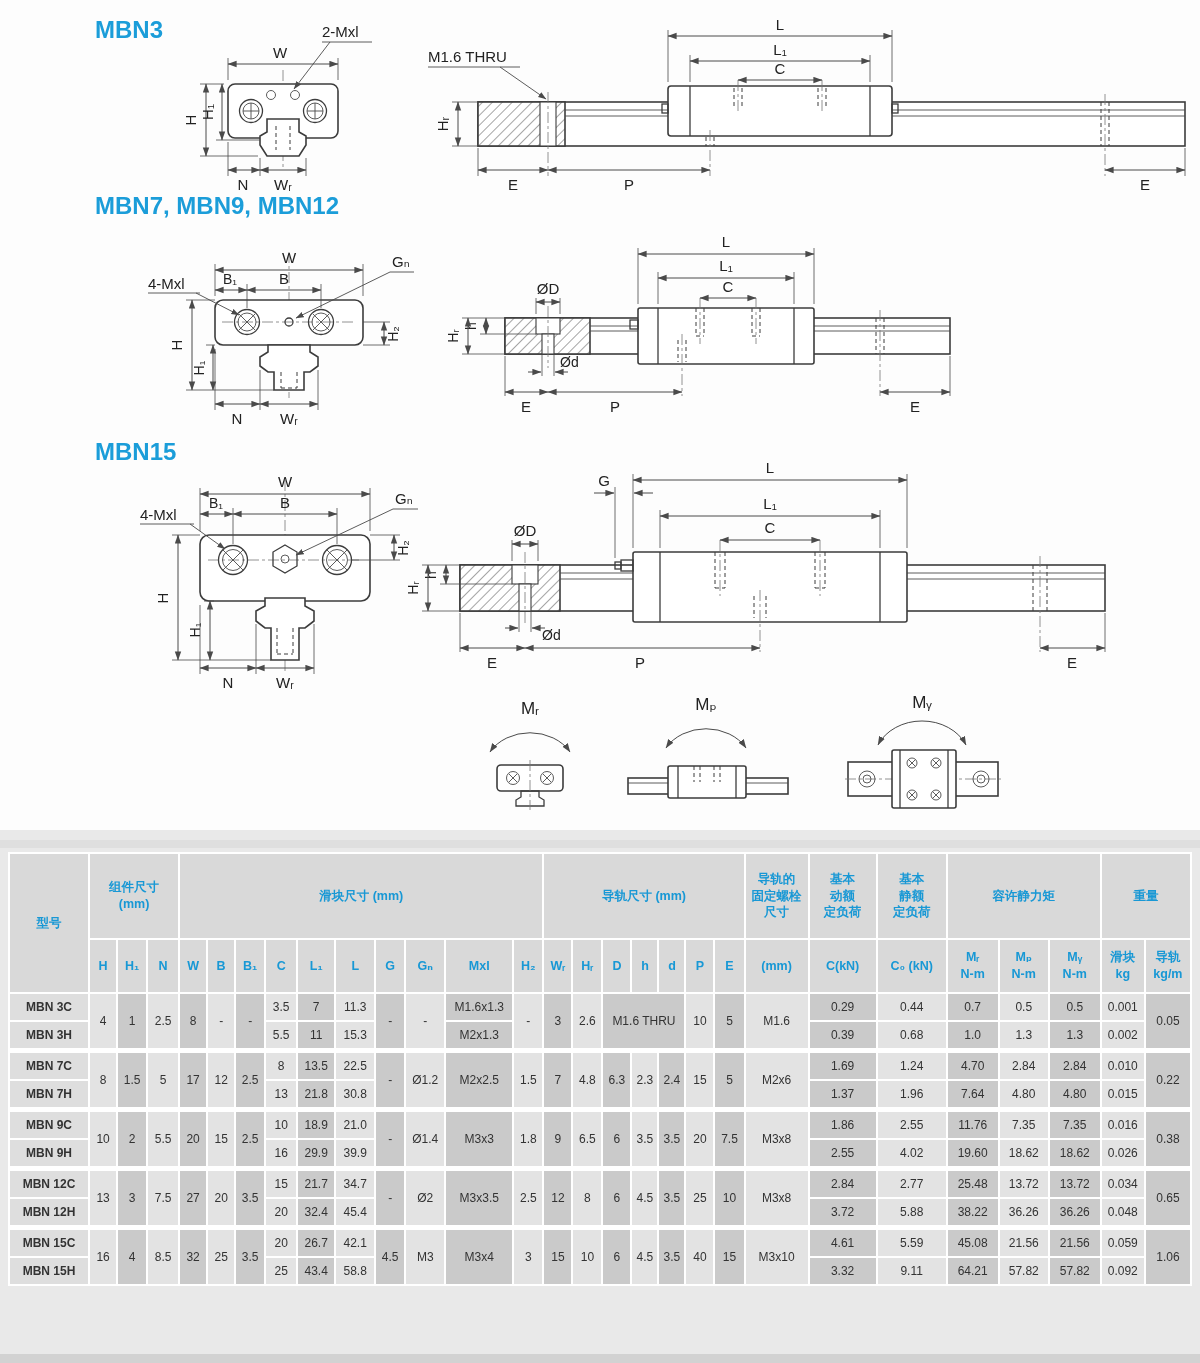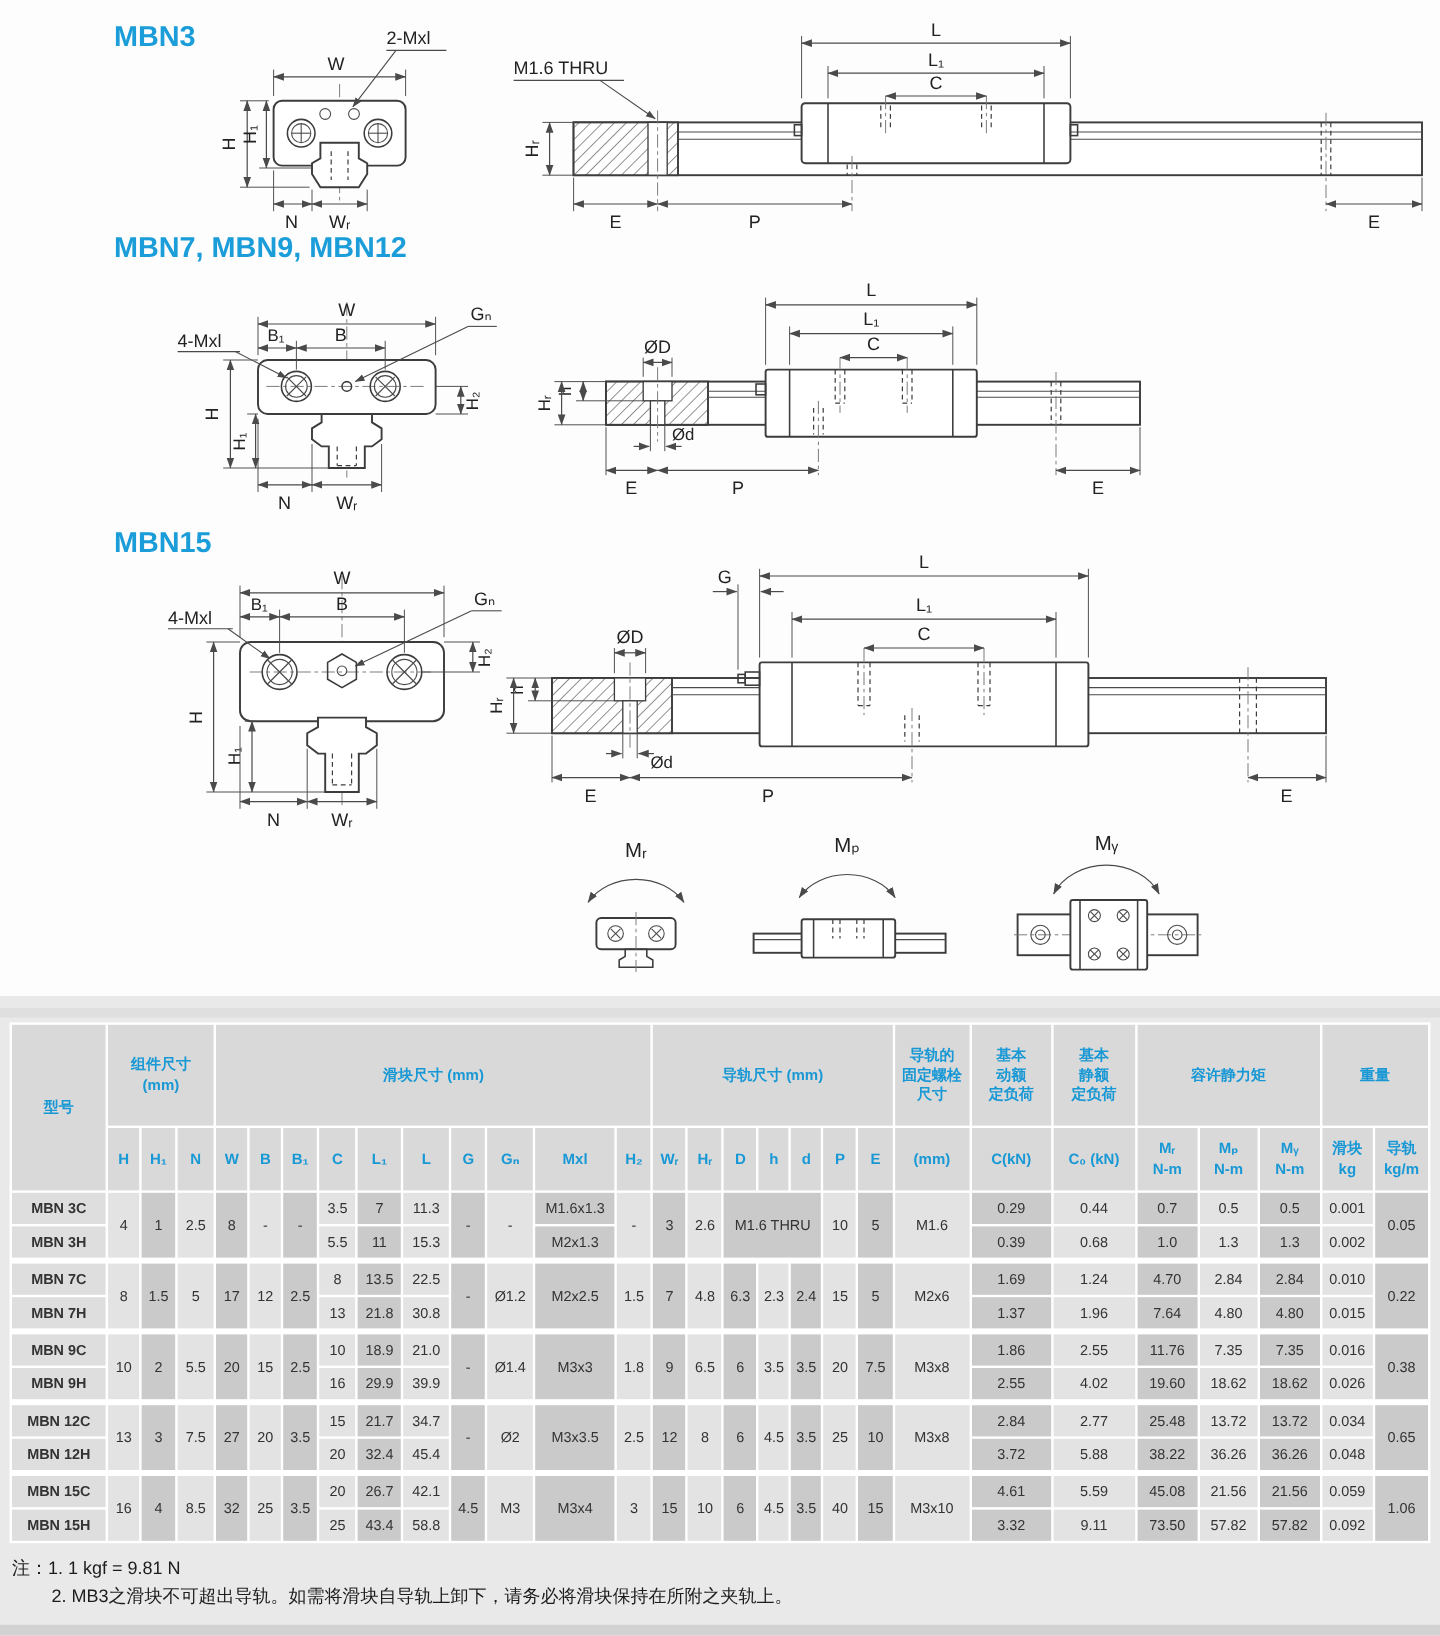--- a/index.html
+++ b/index.html
@@ -1,16 +1,16 @@
 <!DOCTYPE html>
 <html><head>
 <meta charset="utf-8">
 <style>
   html,body{margin:0;padding:0;background:#fff;}
-  .page{width:1200px;height:1363px;position:relative;font-family:"Liberation Sans","DejaVu Sans",sans-serif;background:#ec4899;}
+  .page{width:1200px;height:1363px;position:relative;font-family:"Liberation Sans","DejaVu Sans",sans-serif;background:#6d28d9;}
   .drawings{position:relative;width:1200px;height:830px;background:#fdfdfd;}
   
   .ol{fill:#fff;stroke:#3c3c3c;stroke-width:1.6;}
   .ln{fill:none;stroke:#3c3c3c;stroke-width:1.3;}
   .thin{fill:none;stroke:#4a4a4a;stroke-width:0.9;}
   .dim{fill:none;stroke:#4a4a4a;stroke-width:1;}
   .ext{fill:none;stroke:#4a4a4a;stroke-width:0.8;}
   .dash{fill:none;stroke:#3c3c3c;stroke-width:1;stroke-dasharray:4 3;}
   .cl{fill:none;stroke:#777;stroke-width:0.8;stroke-dasharray:11 3 3 3;}
   .dt{font-family:"Liberation Sans","DejaVu Sans",sans-serif;font-size:15px;fill:#222;}
@@ -803,27 +803,23 @@
             <td class="lt">0.059</td>
             <td rowspan="2" class="dk">1.06</td>
           </tr>
           <tr>
             <td class="model">MBN 15H</td>
             <td class="lt">25</td>
             <td class="dk">43.4</td>
             <td class="lt">58.8</td>
             <td class="dk">3.32</td>
             <td class="lt">9.11</td>
-            <td class="dk">73.50</td>
+            <td class="dk">64.21</td>
             <td class="lt">57.82</td>
             <td class="dk">57.82</td>
             <td class="lt">0.092</td>
           </tr>
         </tbody>
     </table>
 
-    <div class="notes">
-      <div><span>注：</span><span>1. 1 kgf = 9.81 N</span></div>
-      <div class="n2">2. MB3之滑块不可超出导轨。如需将滑块自导轨上卸下，请务必将滑块保持在所附之夹轨上。</div>
-    </div>
     <div class="bottom-strip"></div>
   </div>
 </div>
 
 </body></html>

